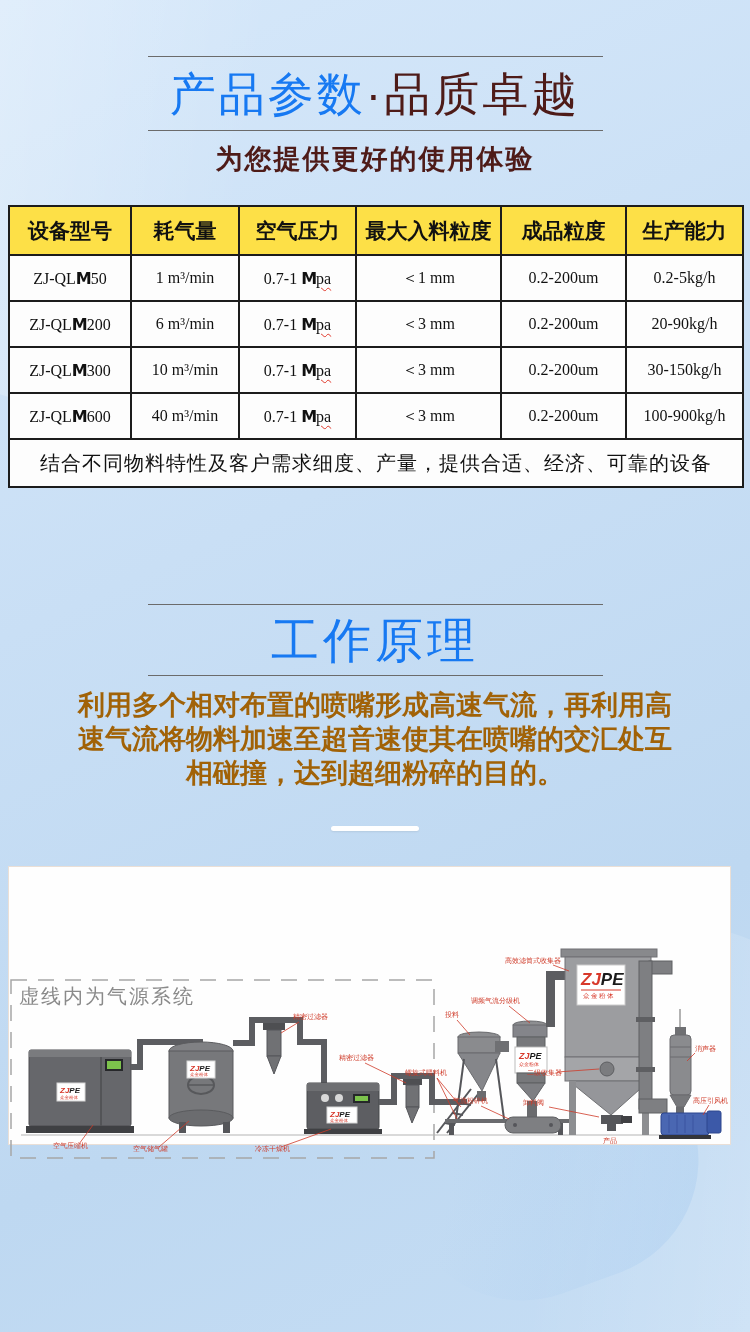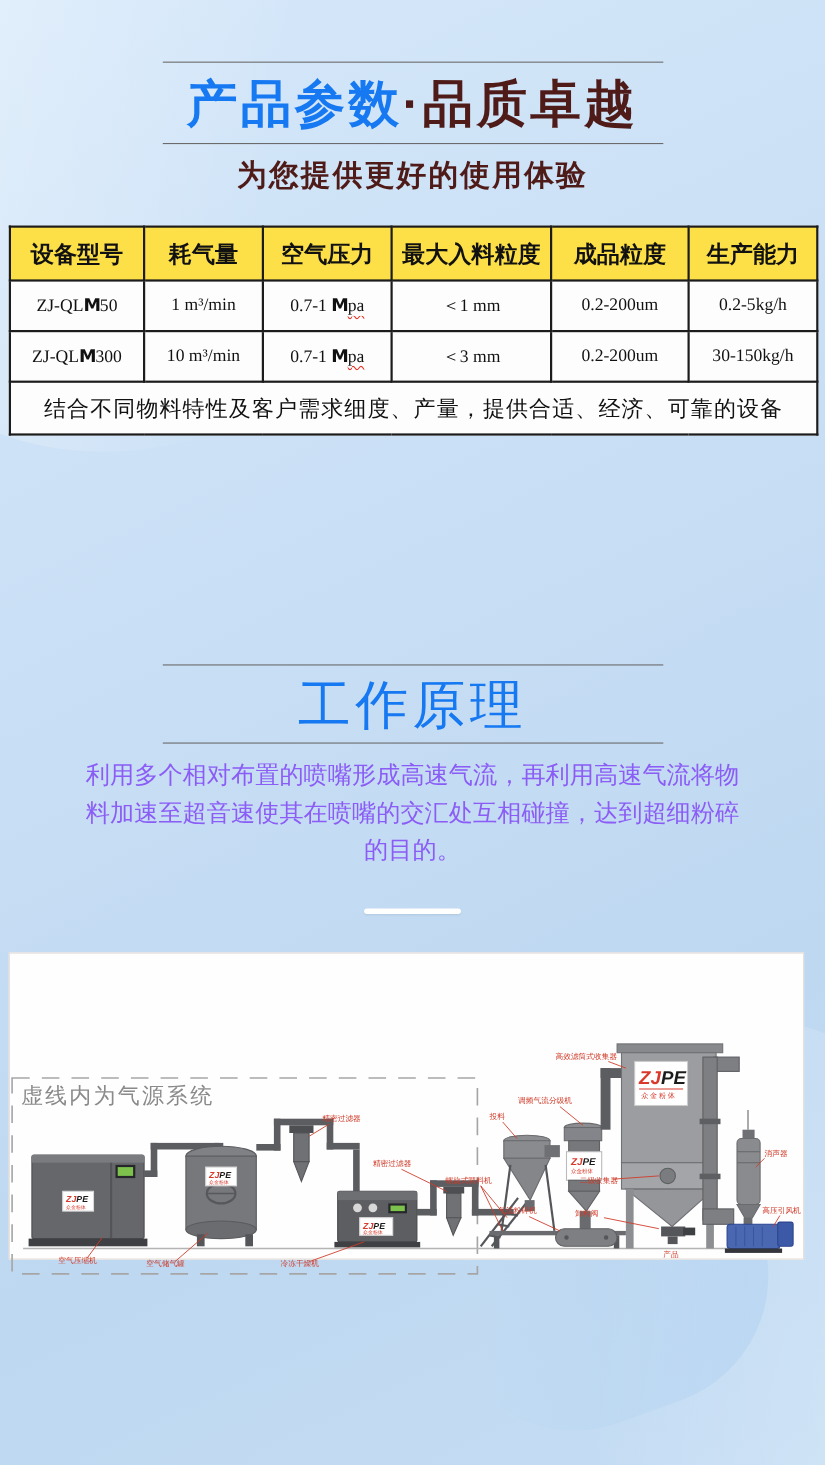--- a/index.html
+++ b/index.html
@@ -15,41 +15,41 @@
   .bg-streak.s2{bottom:-40px;right:-120px;width:520px;height:430px;
     background:linear-gradient(295deg,rgba(255,255,255,.30),rgba(255,255,255,0) 60%);
     transform:rotate(-18deg);border-radius:40%;}
   .bg-streak.s3{bottom:40px;right:60px;width:300px;height:300px;
     background:linear-gradient(300deg,rgba(170,205,240,.5),rgba(255,255,255,0) 70%);
     transform:rotate(-20deg);border-radius:40%;}
 
   
   .title-block{position:absolute;top:56px;left:0;right:0;text-align:center;}
   .rule{width:455px;height:1px;background:#6b6b6b;margin:0 auto;}
-  .main-title{margin:10px auto 8px;font-size:46px;font-weight:700;letter-spacing:3px;line-height:1.2;}
+  .main-title{margin:10px auto 8px;font-size:46px;font-weight:400;letter-spacing:3px;line-height:1.2;}
   .t-blue{color:#1779f2;}
   .t-dark{color:#4e1b18;}
   .subtitle{margin-top:10px;font-size:27px;font-weight:600;color:#4e1b18;letter-spacing:2px;}
 
   
   .spec-table-wrap{position:absolute;left:8px;top:205px;width:734px;}
   table.spec{border-collapse:collapse;width:734px;background:#fdfdfd;table-layout:fixed;
     font-family:"Liberation Serif","DejaVu Serif",serif;}
   table.spec th,table.spec td{border:2px solid #1c1c1c;text-align:center;vertical-align:middle;padding:0;}
   table.spec th{height:47px;background:#fde047;font-size:21px;font-weight:700;color:#111;}
   table.spec td{height:44px;font-size:16px;color:#111;}
   table.spec td.note-cell{height:46px;font-size:20px;font-weight:400;letter-spacing:1px;margin-left:20px;}
   .bm{font-weight:800;font-family:"DejaVu Sans",sans-serif;letter-spacing:-1px;}
   .wavy{text-decoration:underline;text-decoration-style:wavy;text-decoration-color:#e0392b;
     text-decoration-thickness:1px;text-underline-offset:3px;}
 
   
   .principle-block{position:absolute;top:604px;left:0;right:0;text-align:center;}
   .principle-title{margin:4px auto 2px;font-size:48px;font-weight:400;color:#1779f2;letter-spacing:4px;}
-  .principle-body{width:600px;margin:12px auto 0;font-size:22px;font-weight:400;color:#8b5cf6;
+  .principle-body{width:600px;margin:12px auto 0;font-size:27px;font-weight:700;color:#a16207;
     line-height:34px;text-align:center;}
   .mini-divider{position:absolute;top:826px;left:50%;transform:translateX(-50%);
     width:88px;height:5px;background:#ffffff;border-radius:3px;box-shadow:0 1px 2px rgba(0,0,0,.08);}
 
   
   .diagram-panel{position:absolute;left:8px;top:866px;width:723px;height:279px;background:#fefefe;
     border:1px solid #eadfd6;box-sizing:border-box;}
   .diagram-panel svg{display:block;}
   .red-label{font-size:7px;fill:#cf3a28;font-family:"Liberation Sans",sans-serif;}
   .gray-note{font-size:20px;fill:#8a8a8a;letter-spacing:2px;font-family:"Liberation Sans",sans-serif;}
@@ -96,26 +96,42 @@
     <tbody>
         <tr>
           <td>ZJ-QL<span class="bm">M</span>50</td>
           <td>1 m³/min</td>
           <td>0.7-1 <span class="bm">M</span><span class="wavy">pa</span></td>
           <td>＜1 mm</td>
           <td>0.2-200um</td>
           <td>0.2-5kg/h</td>
         </tr>
         <tr>
+          <td>ZJ-QL<span class="bm">M</span>200</td>
+          <td>6 m³/min</td>
+          <td>0.7-1 <span class="bm">M</span><span class="wavy">pa</span></td>
+          <td>＜3 mm</td>
+          <td>0.2-200um</td>
+          <td>20-90kg/h</td>
+        </tr>
+        <tr>
           <td>ZJ-QL<span class="bm">M</span>300</td>
           <td>10 m³/min</td>
           <td>0.7-1 <span class="bm">M</span><span class="wavy">pa</span></td>
           <td>＜3 mm</td>
           <td>0.2-200um</td>
           <td>30-150kg/h</td>
+        </tr>
+        <tr>
+          <td>ZJ-QL<span class="bm">M</span>600</td>
+          <td>40 m³/min</td>
+          <td>0.7-1 <span class="bm">M</span><span class="wavy">pa</span></td>
+          <td>＜3 mm</td>
+          <td>0.2-200um</td>
+          <td>100-900kg/h</td>
         </tr>
       </tbody>
     <tfoot>
       <tr>
         <td colspan="6" class="note-cell">结合不同物料特性及客户需求细度、产量，提供合适、经济、可靠的设备</td>
       </tr>
     </tfoot>
   </table>
 </div>
 

